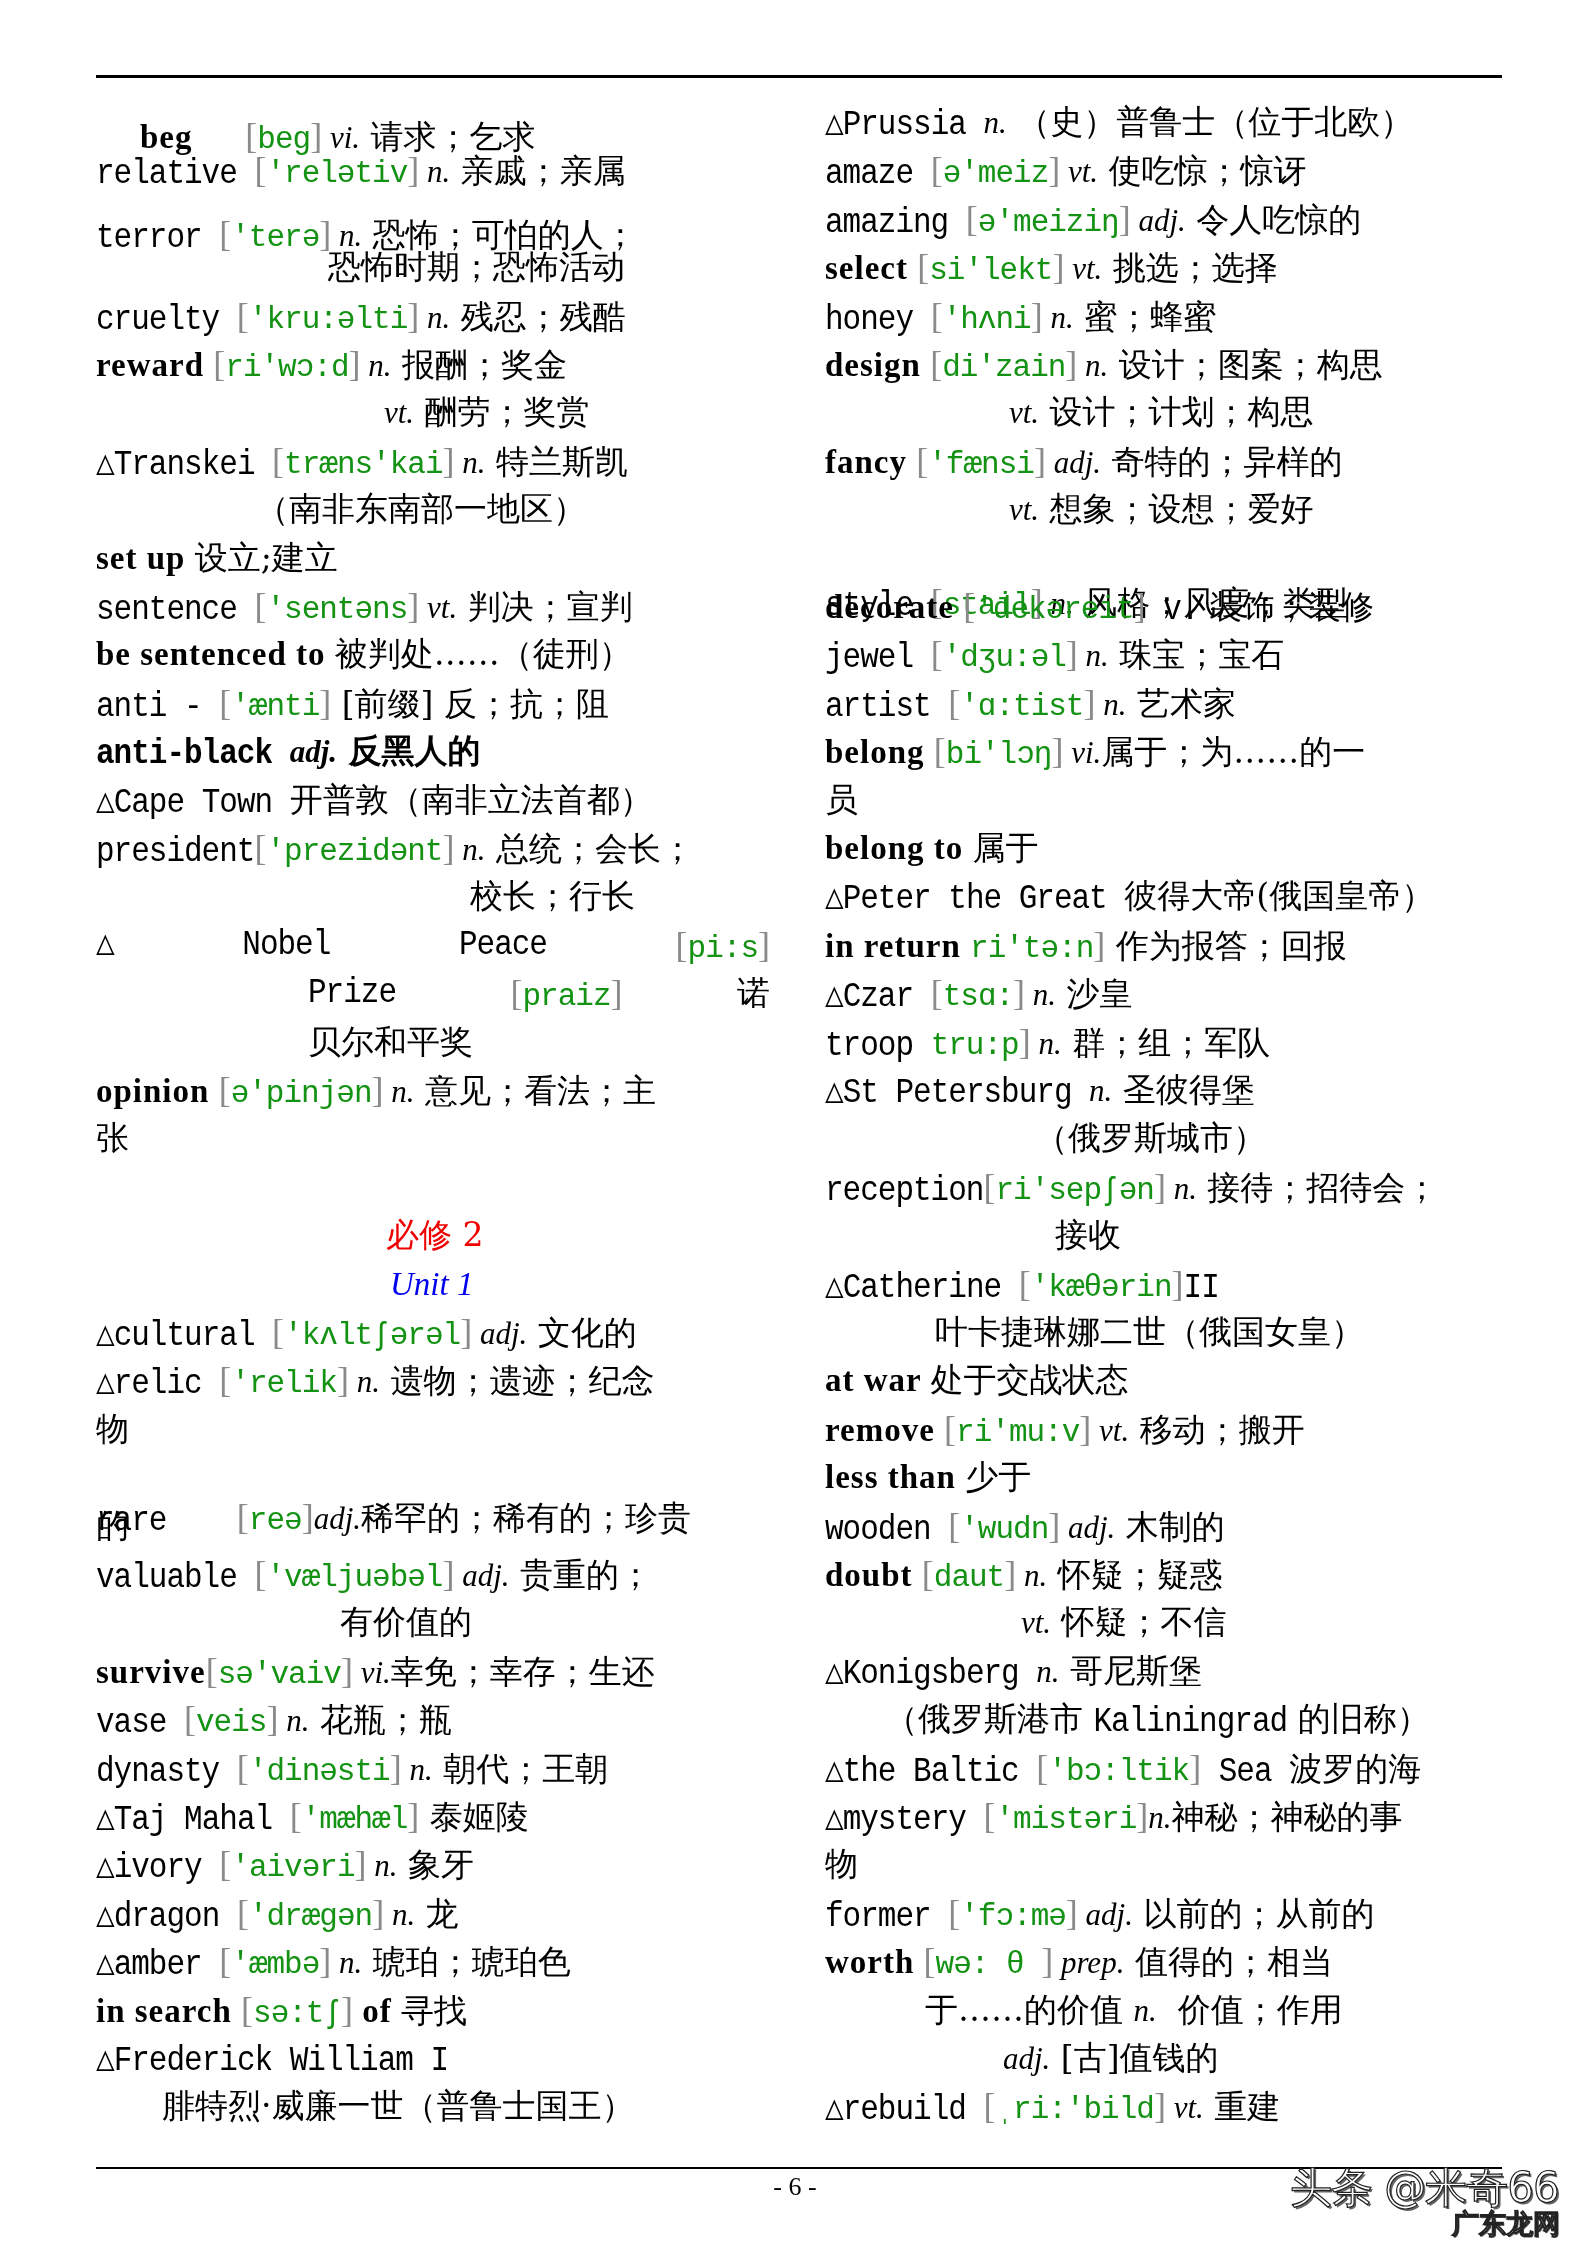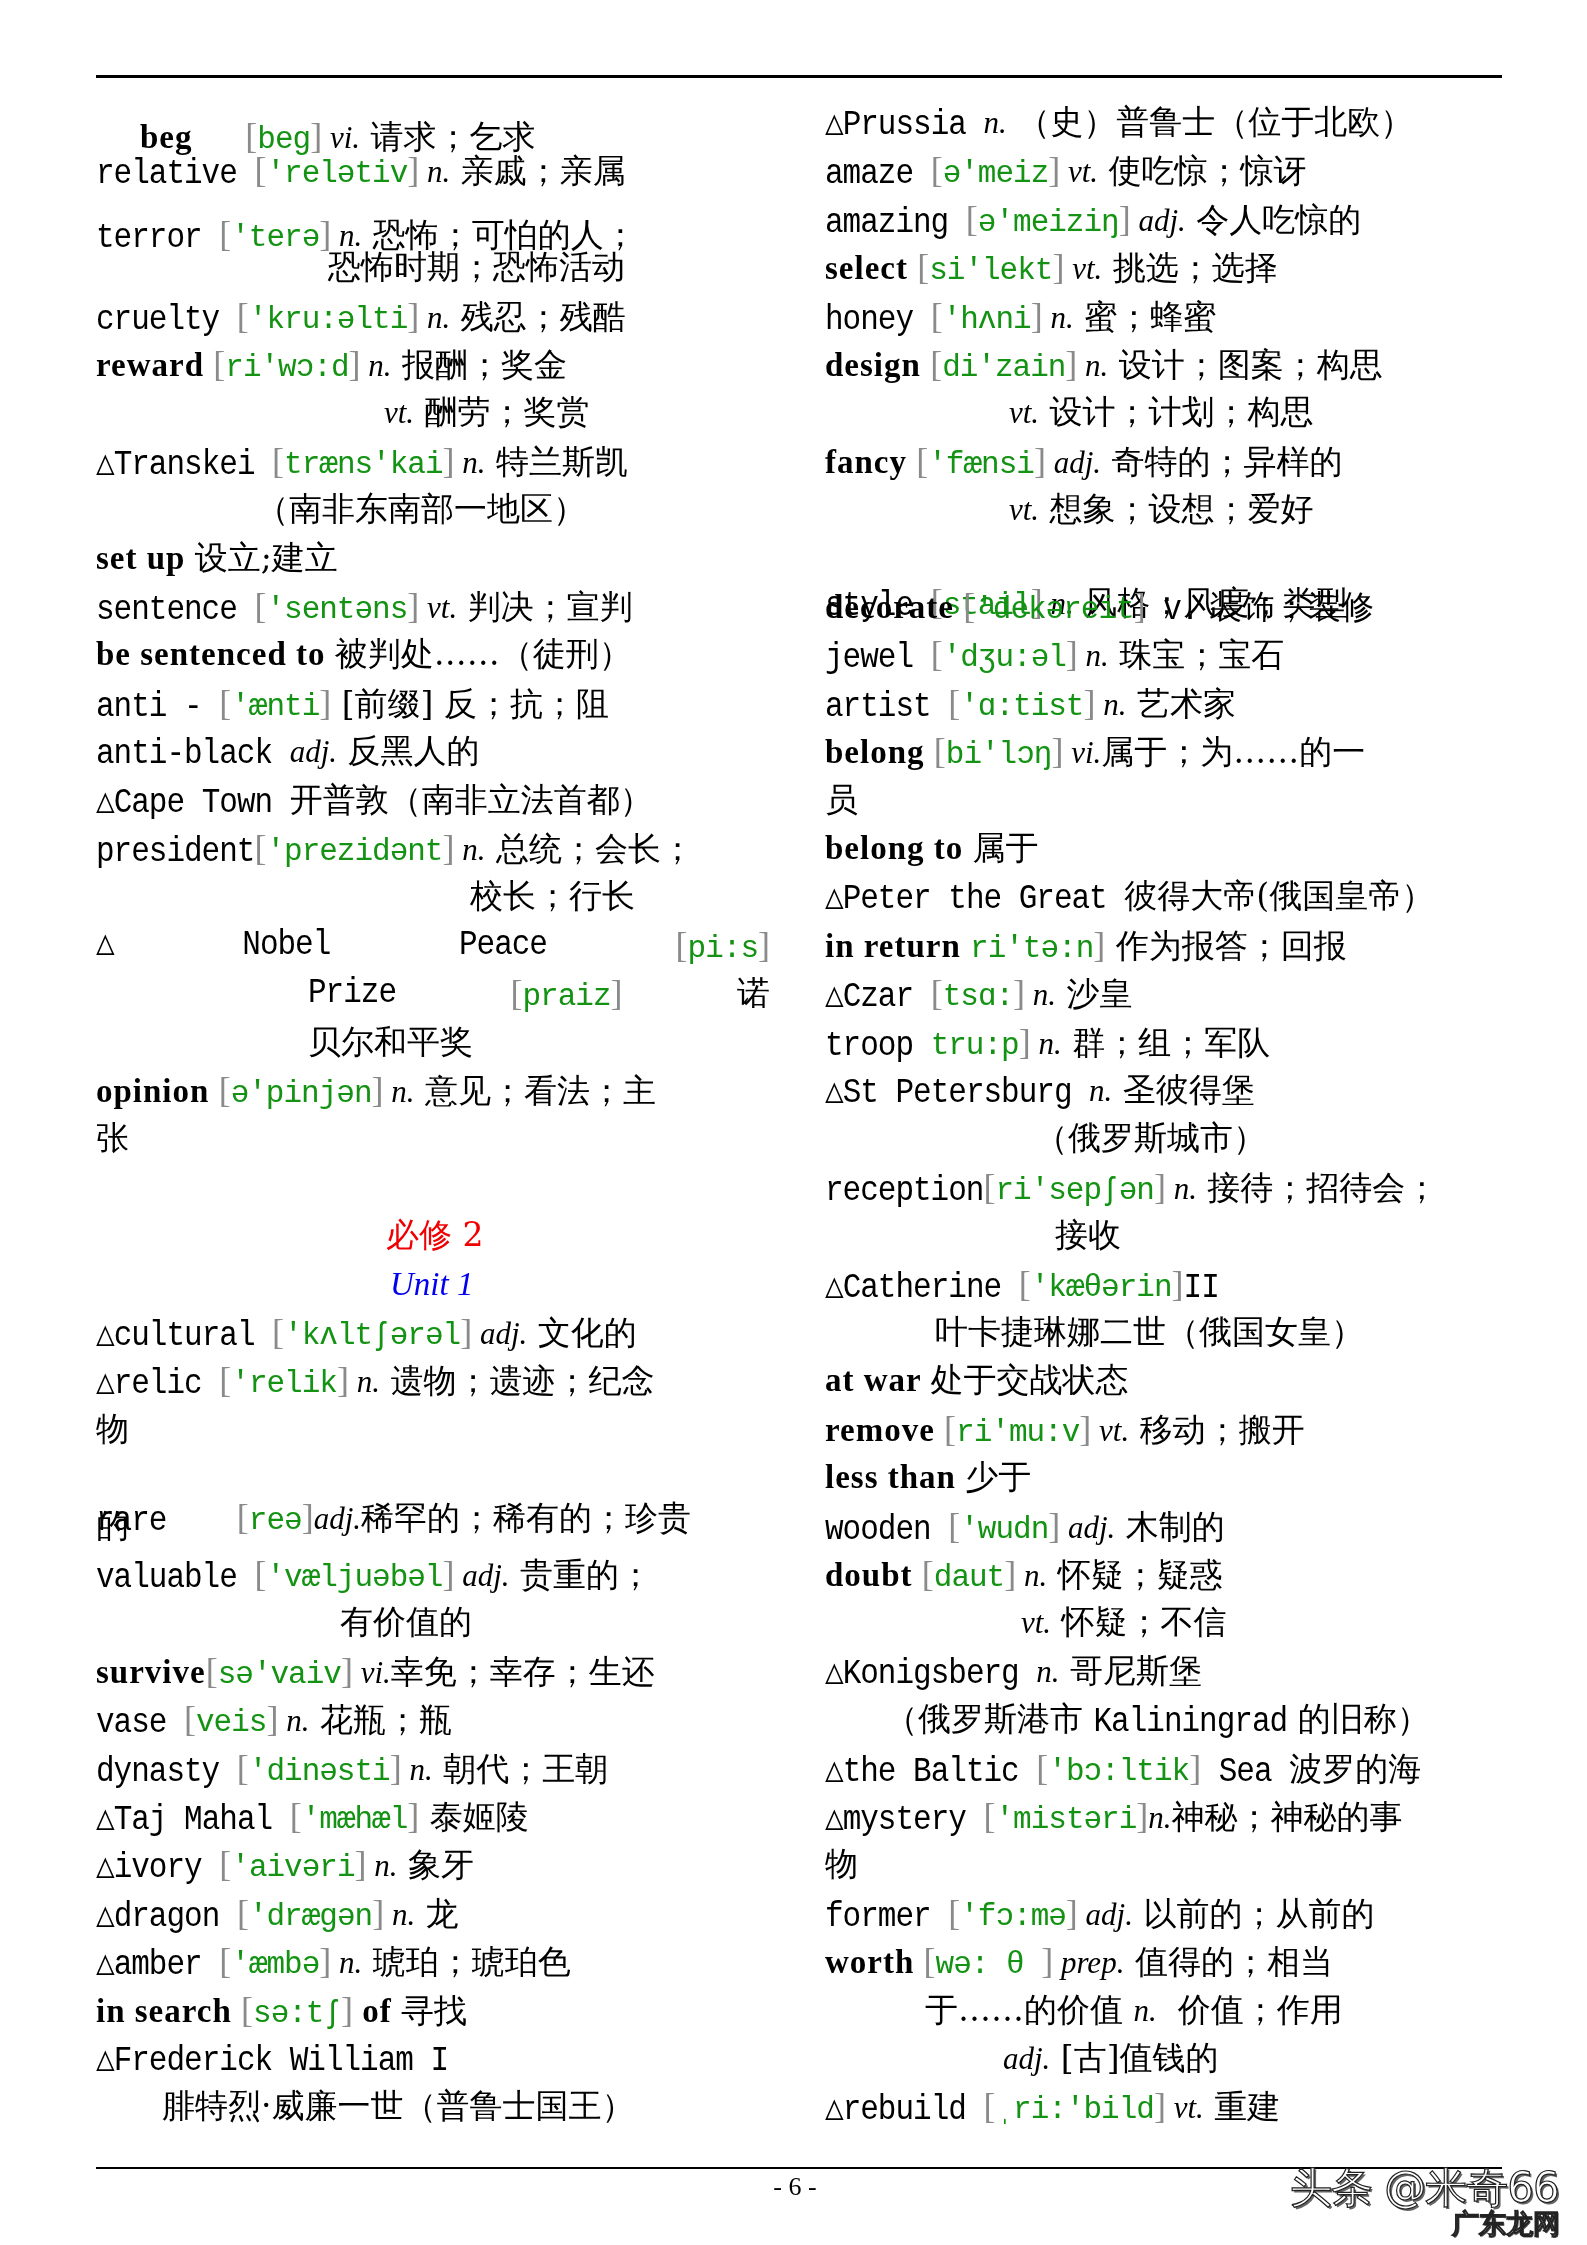--- a/index.html
+++ b/index.html
@@ -39,21 +39,21 @@
     <div class="line" style="top: 243.2px; left: 232px;"><span class="seg cn">恐怖时期；恐怖活动</span></div>
     <div class="line" style="top: 291.6px;"><span class="seg hw">cruelty </span><span class="seg"><span class="br">[</span><span class="ipa">'kru:əlti</span><span class="br">]</span></span><span class="seg pos"> n.</span><span class="seg cn"> 残忍；残酷</span></div>
     <div class="line" style="top: 340px;"><span class="seg hwb">reward </span><span class="seg"><span class="br">[</span><span class="ipa">ri'wɔ:d</span><span class="br">]</span></span><span class="seg pos"> n.</span><span class="seg cn"> 报酬；奖金</span></div>
     <div class="line" style="top: 388.4px; left: 288px;"><span class="seg pos">vt.</span><span class="seg cn"> 酬劳；奖赏</span></div>
     <div class="line" style="top: 436.8px;"><span class="seg hw">△Transkei </span><span class="seg"><span class="br">[</span><span class="ipa">træns'kai</span><span class="br">]</span></span><span class="seg pos"> n.</span><span class="seg cn"> 特兰斯凯</span></div>
     <div class="line" style="top: 485.2px; left: 160px;"><span class="seg cn">（南非东南部一地区）</span></div>
     <div class="line" style="top: 533.6px;"><span class="seg hwb">set up </span><span class="seg cn">设立;建立</span></div>
     <div class="line" style="top: 582px;"><span class="seg hw">sentence </span><span class="seg"><span class="br">[</span><span class="ipa">'sentəns</span><span class="br">]</span></span><span class="seg pos"> vt.</span><span class="seg cn"> 判决；宣判</span></div>
     <div class="line" style="top: 630.4px;"><span class="seg hwb">be sentenced to </span><span class="seg cn">被判处……（徒刑）</span></div>
     <div class="line" style="top: 678.8px;"><span class="seg hw">anti - </span><span class="seg"><span class="br">[</span><span class="ipa">'ænti</span><span class="br">]</span></span><span class="seg cn"> [前缀] 反；抗；阻</span></div>
-    <div class="line" style="top: 727.2px;"><span class="seg hw">anti-black </span><span class="seg pos">adj.</span><span class="seg cn"> 反黑人的</span></div>
+    <div class="line" style="top: 727.2px; font-weight: bold;"><span class="seg hw">anti-black </span><span class="seg pos">adj.</span><span class="seg cn"> 反黑人的</span></div>
     <div class="line" style="top: 775.6px;"><span class="seg hw">△Cape Town </span><span class="seg cn">开普敦（南非立法首都）</span></div>
     <div class="line" style="top: 824px;"><span class="seg hw">president</span><span class="seg"><span class="br">[</span><span class="ipa">'prezidənt</span><span class="br">]</span></span><span class="seg pos"> n.</span><span class="seg cn"> 总统；会长；</span></div>
     <div class="line" style="top: 872.4px; left: 374px;"><span class="seg cn">校长；行长</span></div>
     <div class="line justify" style="top: 920.8px;"><span class="seg hw">△</span><span class="seg hw">Nobel</span><span class="seg hw">Peace</span><span class="seg"><span class="br">[</span><span class="ipa">pi:s</span><span class="br">]</span></span></div>
     <div class="line justify" style="top: 969.2px; left: 212px; width: calc(100% - 212px);"><span class="seg hw">Prize</span><span class="seg"><span class="br">[</span><span class="ipa">praiz</span><span class="br">]</span></span><span class="seg cn">诺</span></div>
     <div class="line" style="top: 1017.6px; left: 212px;"><span class="seg cn">贝尔和平奖</span></div>
     <div class="line" style="top: 1066px;"><span class="seg hwb">opinion </span><span class="seg"><span class="br">[</span><span class="ipa">ə'pinjən</span><span class="br">]</span></span><span class="seg pos"> n.</span><span class="seg cn"> 意见；看法；主</span></div>
     <div class="line" style="top: 1114.4px;"><span class="seg cn">张</span></div>
     <div class="line" style="top: 1211.2px; left: 290px;"><span class="seg red">必修 2</span></div>
     <div class="line" style="top: 1259.6px; left: 294px;"><span class="seg blue">Unit 1</span></div>

